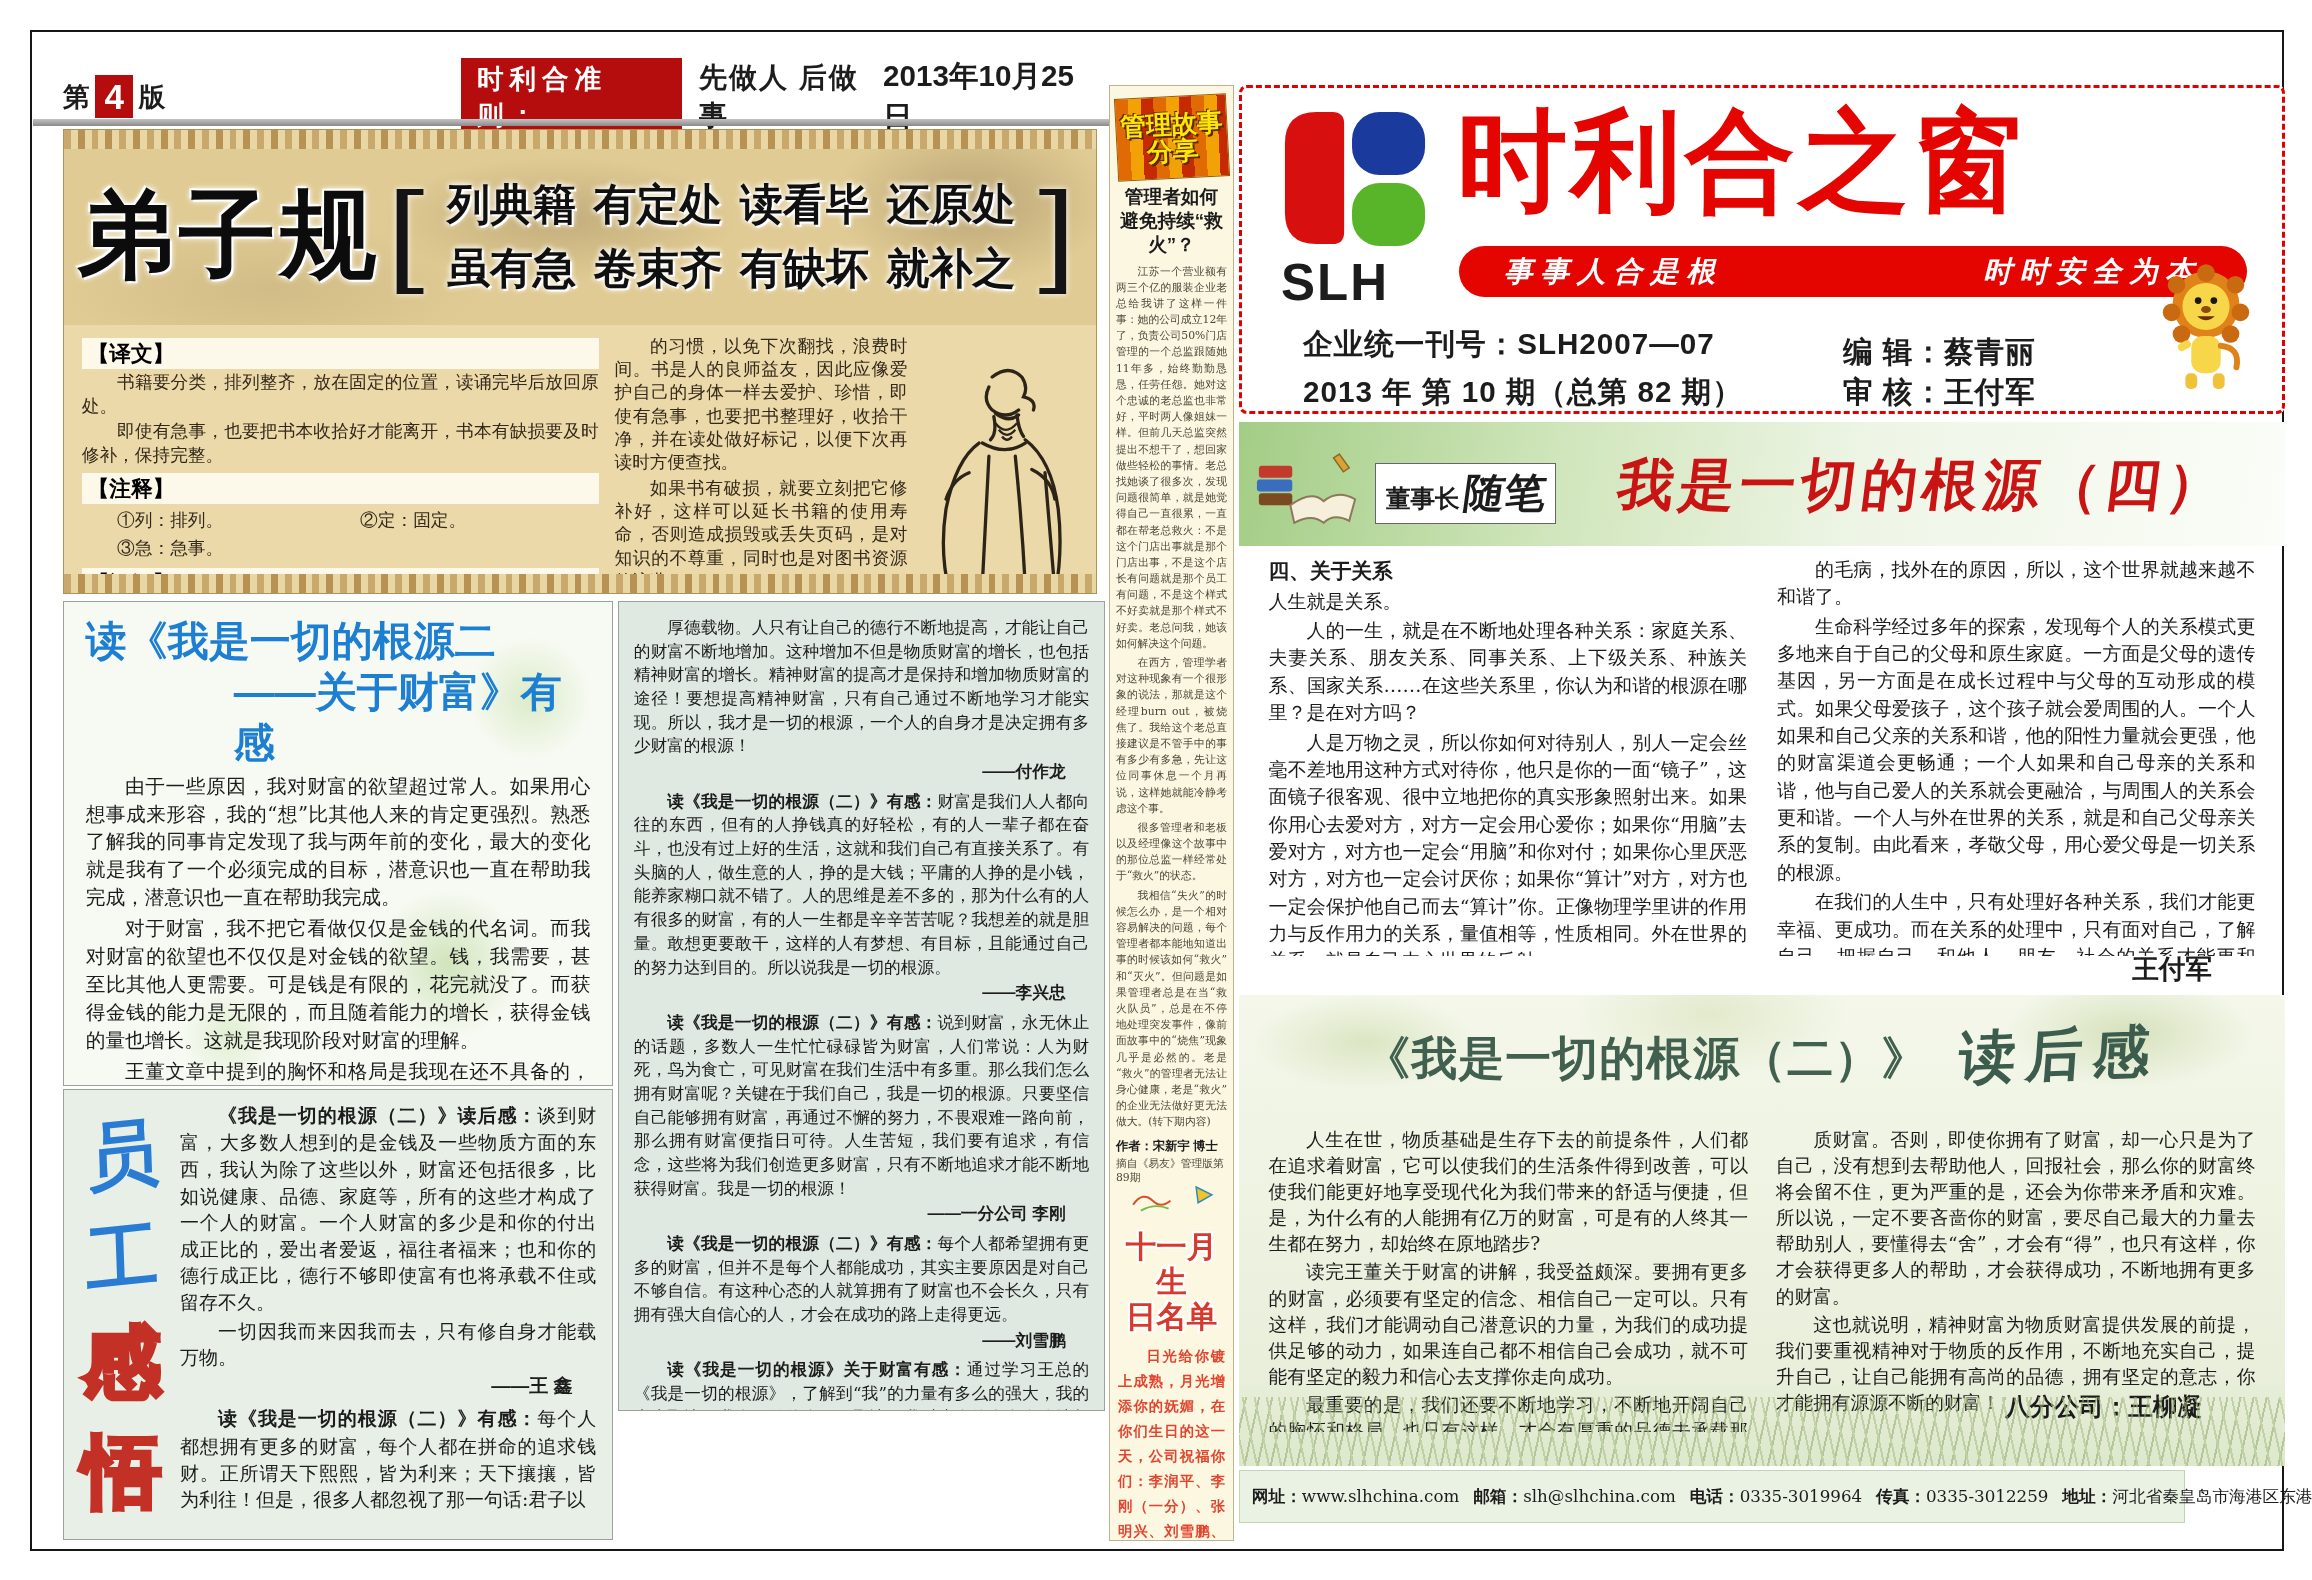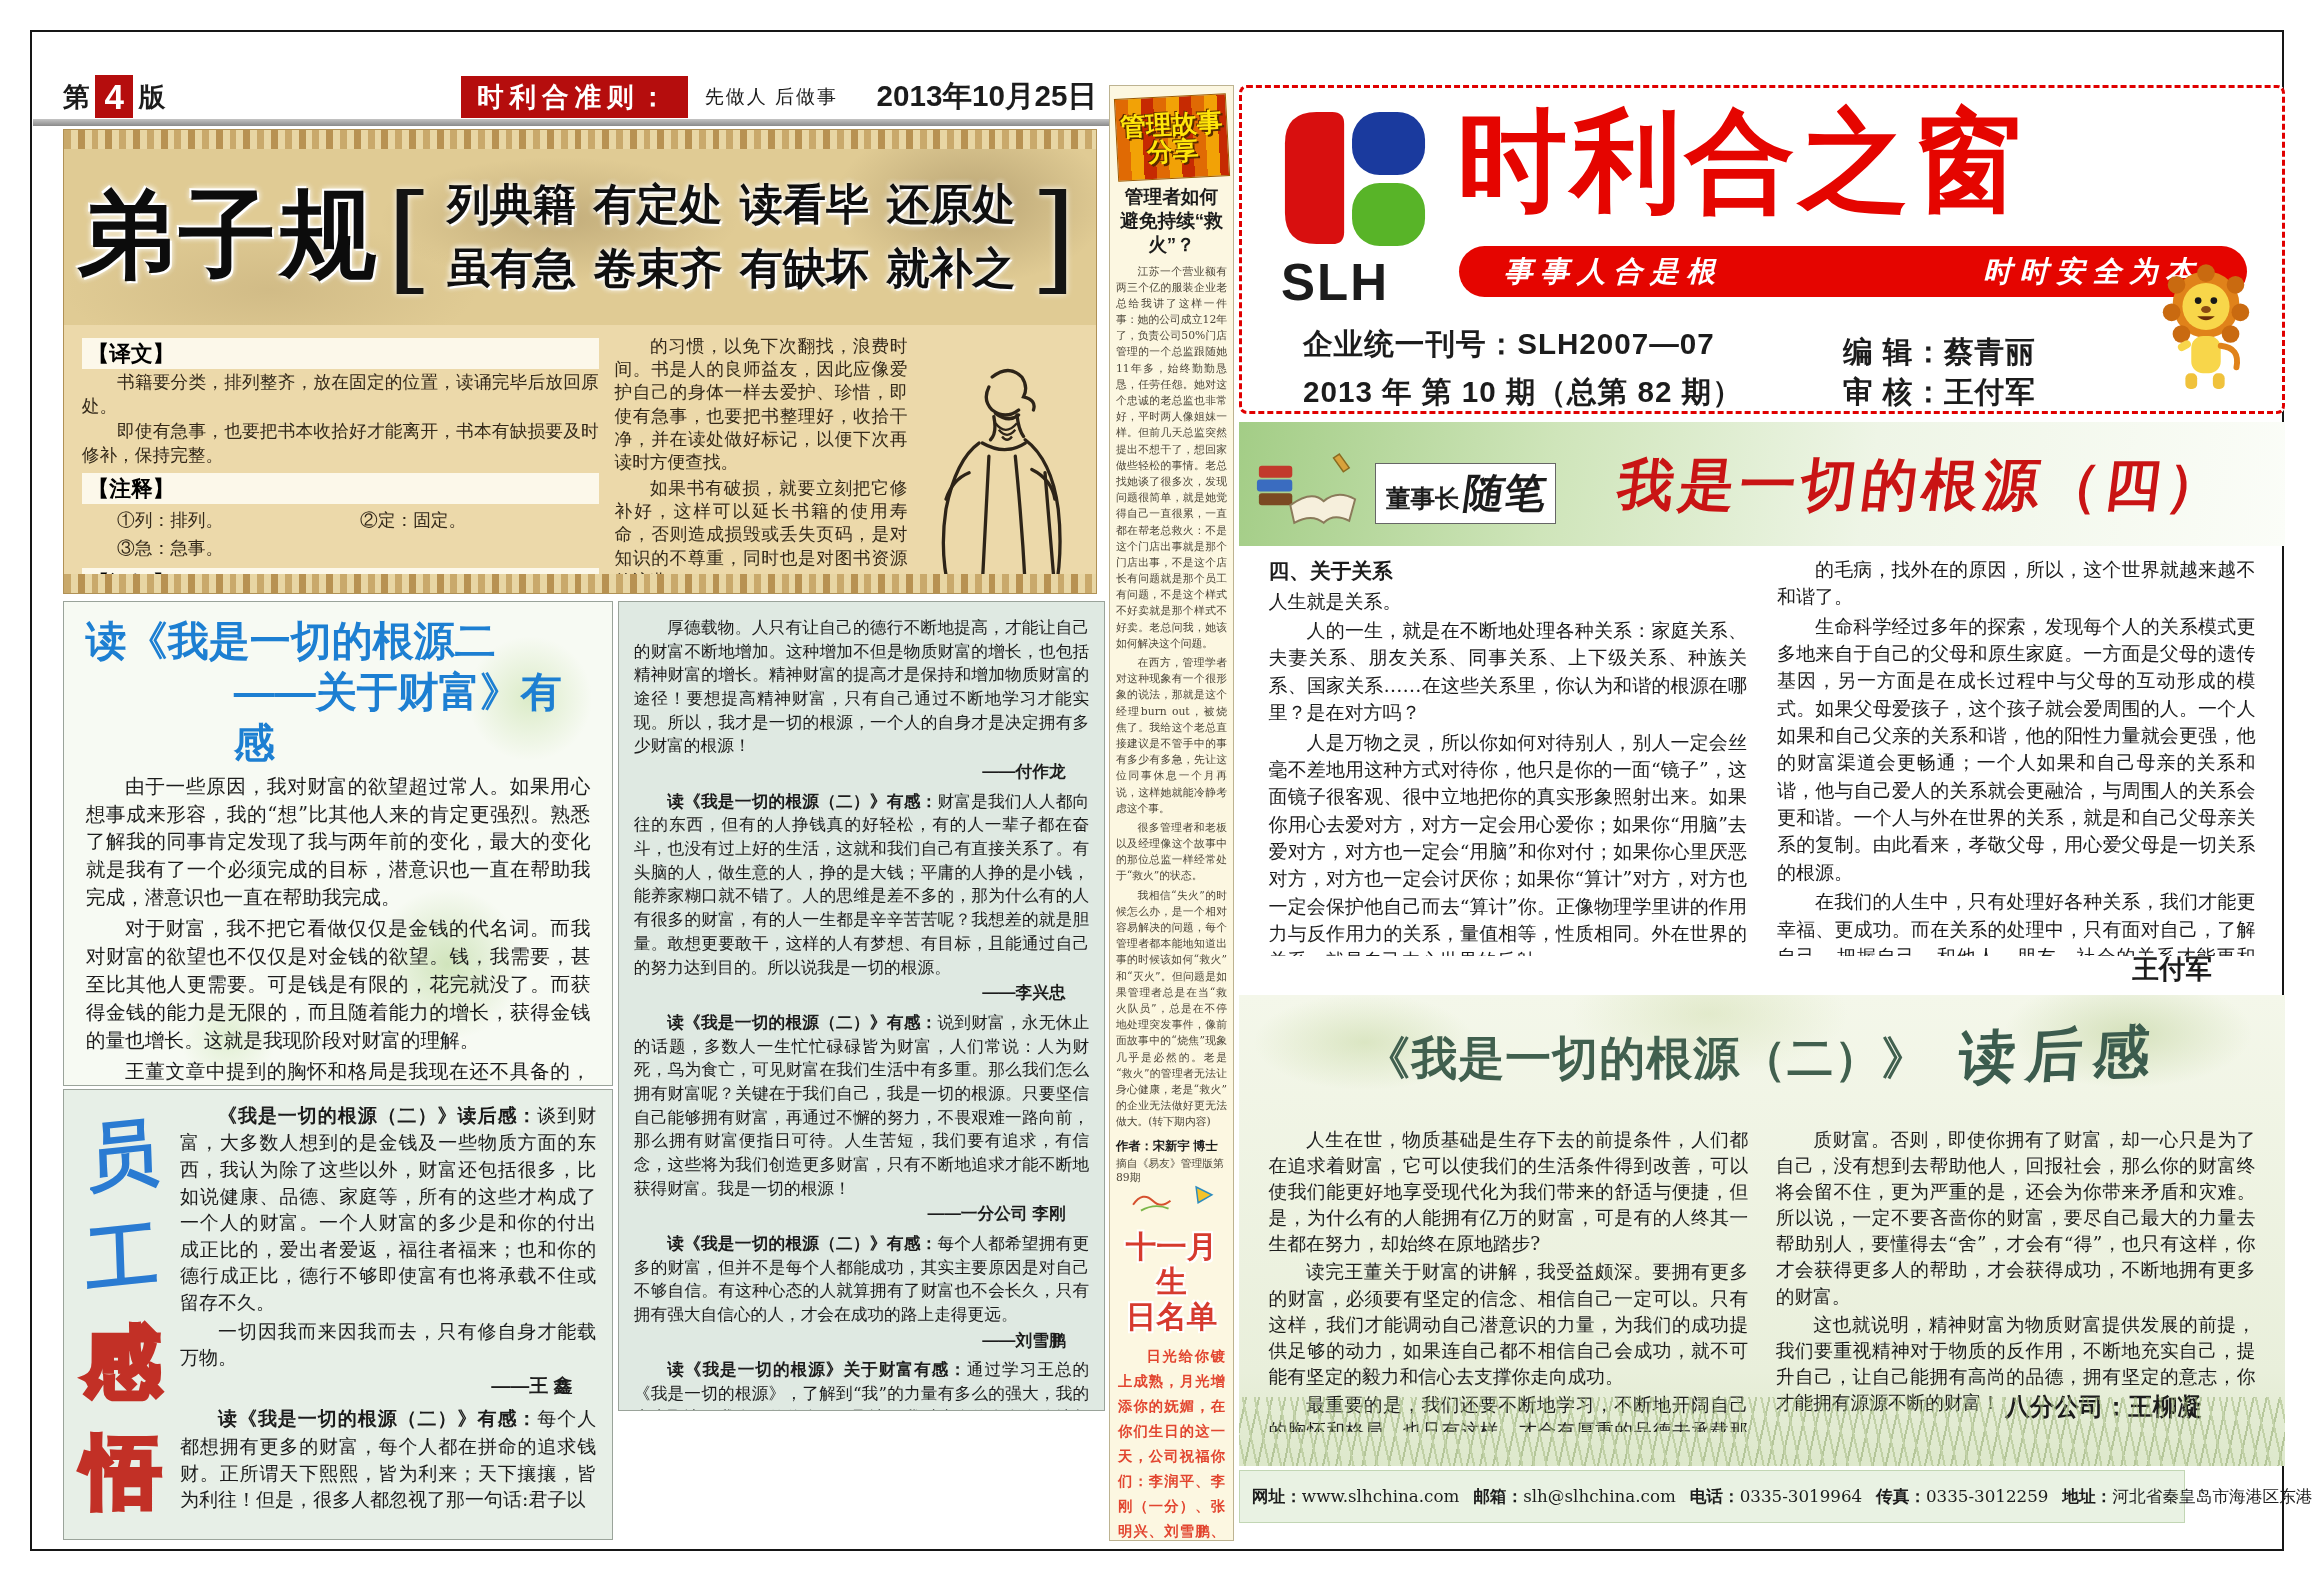--- a/index.html
+++ b/index.html
@@ -9,21 +9,21 @@
   .page-frame{left:29.6px;top:29.6px;width:2250px;height:1517px;border:2px solid #161616;}
 
   
   .top-header{left:63px;top:75px;width:1034px;height:43px;display:flex;align-items:center;
               font-family:"Liberation Sans",sans-serif;}
   .ed-label{font-size:26.6px;font-weight:700;}
   .ed-num{background:#b50d0d;color:#fff;font-size:35px;font-weight:900;padding:0 8.9px;margin:0 5.9px;
           line-height:43px;display:inline-block;}
   .motto-box{background:#b50d0d;color:#fff;font-size:26.6px;font-weight:700;padding:3px 15.8px;
              margin-left:296px;letter-spacing:5.9px;}
-  .motto-text{font-size:19px;font-weight:400;margin-left:17px;letter-spacing:2px;}
+  .motto-text{font-size:28px;font-weight:700;margin-left:17px;letter-spacing:2px;}
   .date-text{margin-left:auto;font-size:29.6px;font-weight:800;}
   .top-rule{left:33px;top:119px;width:1194px;height:6.9px;background:linear-gradient(#c4c4c4,#8a8a8a);}
 
   
   .dzg{left:63px;top:129px;width:1032px;height:463px;background:#ecd9aa;border:1px solid #b09156;
        overflow:hidden;}
   .dzg-orn{height:18.7px;background:
      repeating-linear-gradient(90deg,#c9a96b 0 6.9px,#e8d6a4 6.9px 13.8px,#b89252 13.8px 20.7px,#e8d6a4 20.7px 27.6px);}
   .dzg-title-row{height:176px;display:flex;align-items:center;padding:0 13.8px;
      background:

